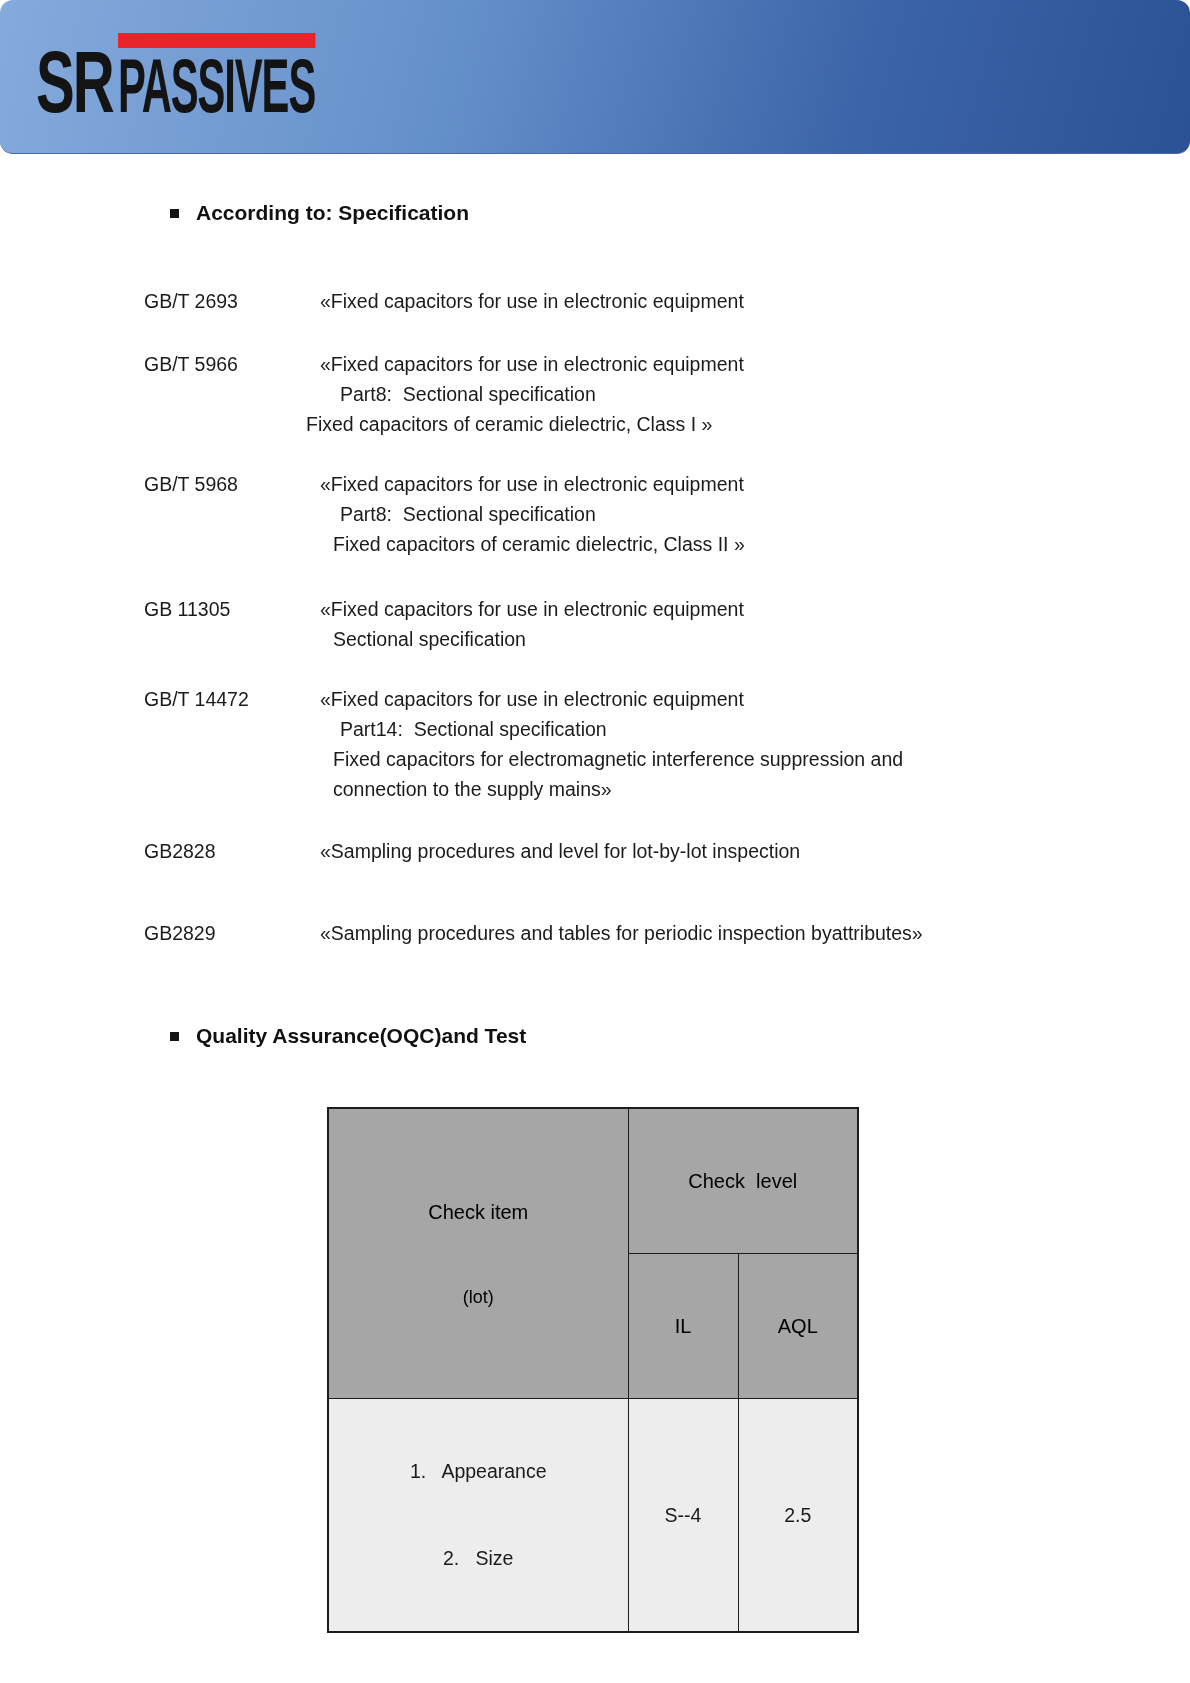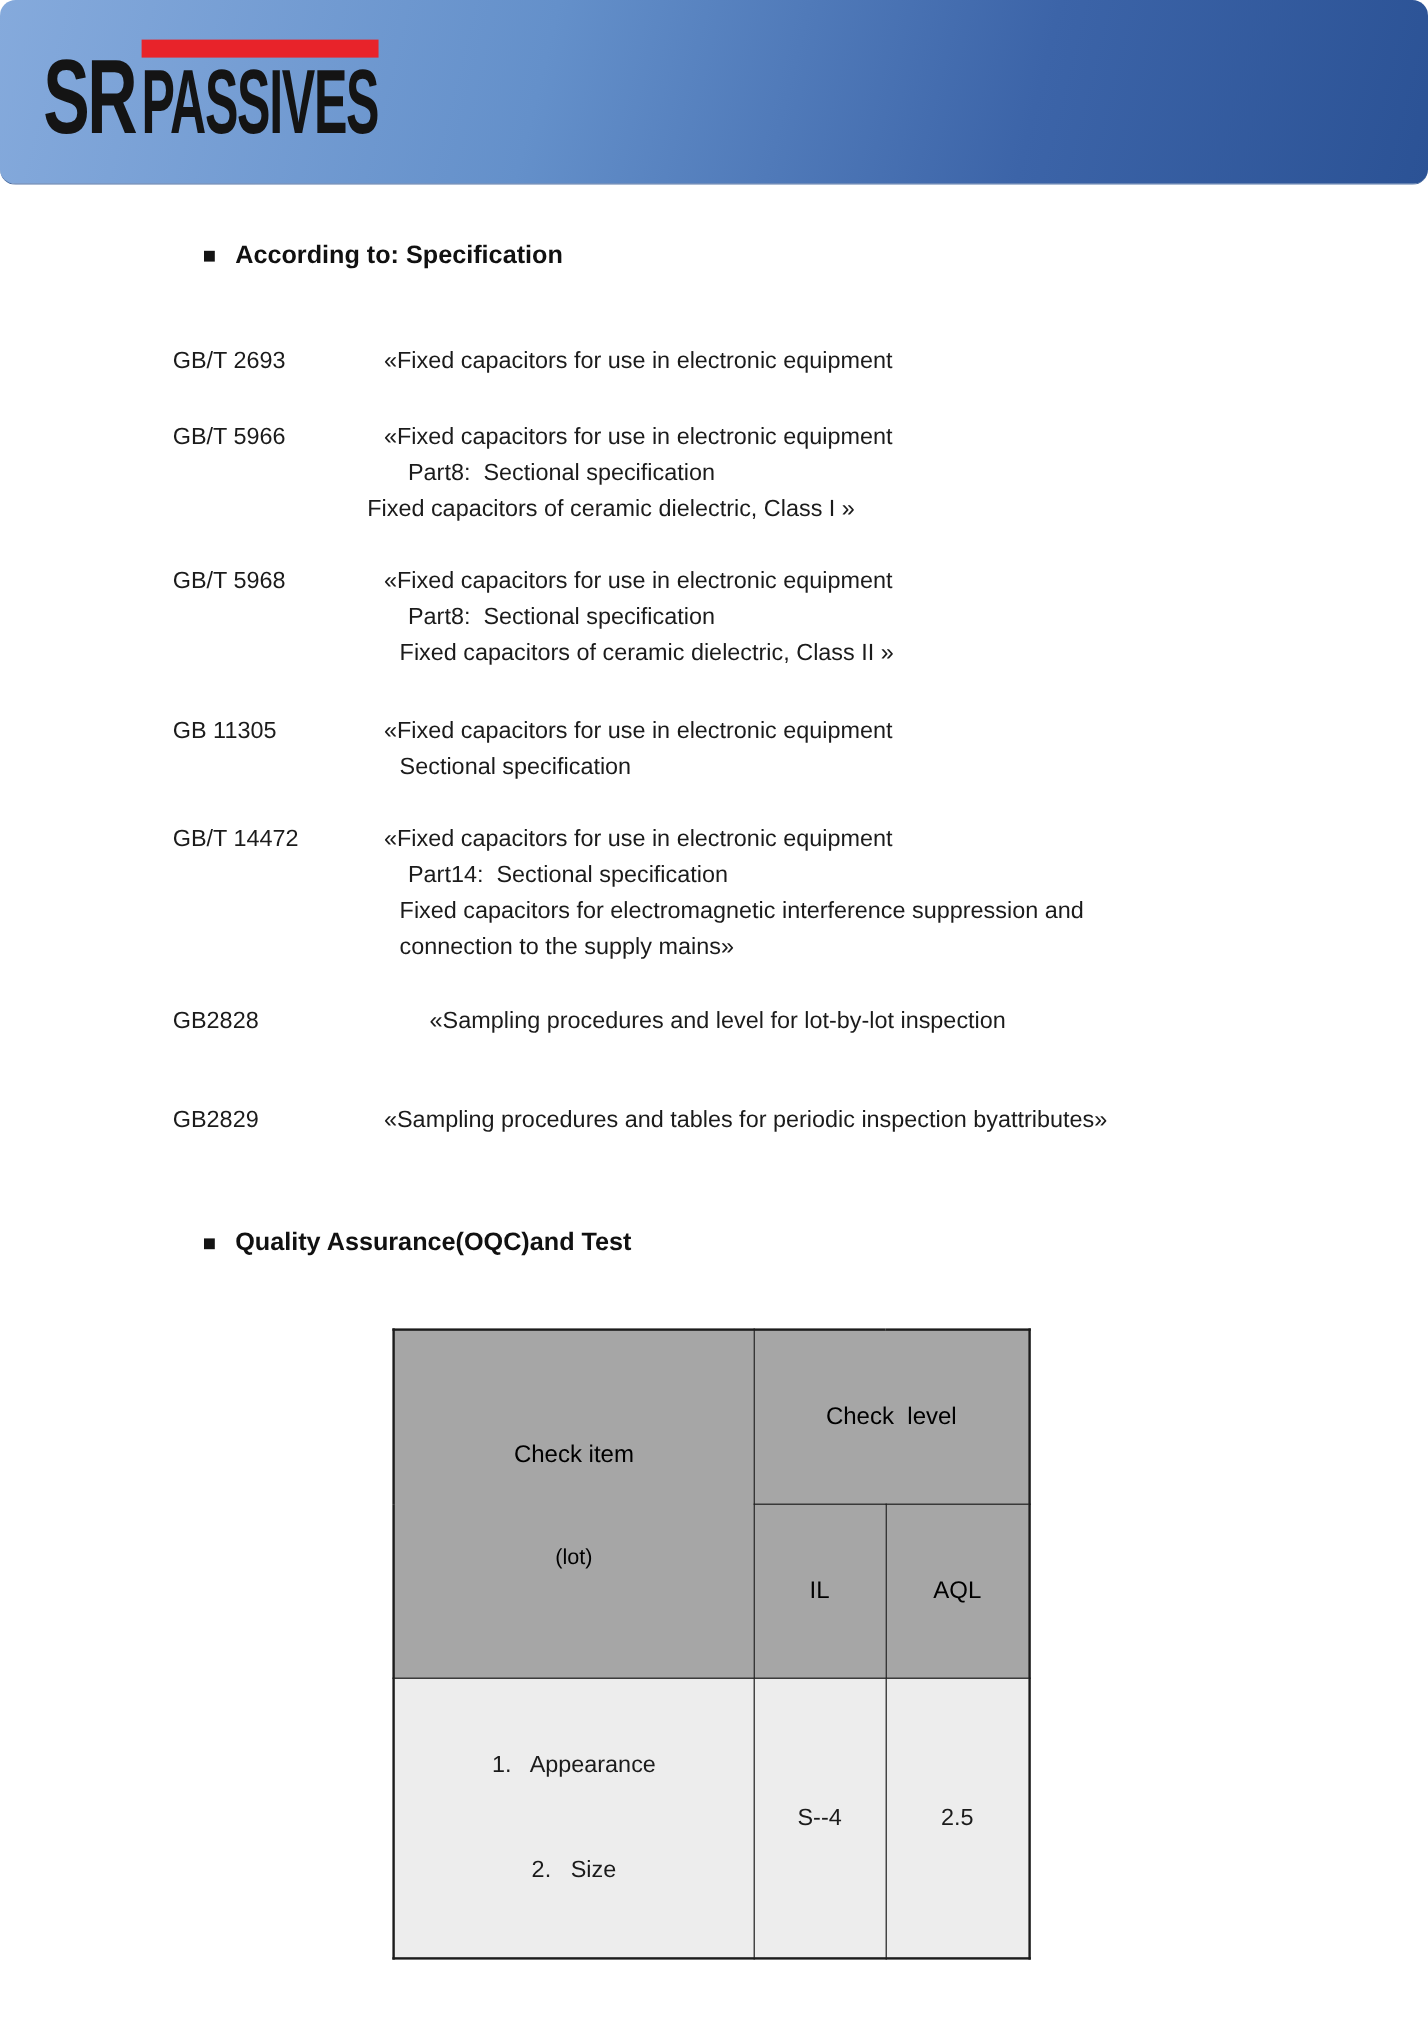--- a/index.html
+++ b/index.html
@@ -43,21 +43,21 @@
   .ln{white-space:pre-wrap;}
   .l0{margin-left:0;}
   .l1{margin-left:20px;}
   .l2{margin-left:13px;}
   .ln-neg{margin-left:-14px;}
   .mb1{margin-bottom:33px;}
   .mb2{margin-bottom:30px;}
   .mb3{margin-bottom:35px;}
   .mb4{margin-bottom:30px;}
   .mb5{margin-bottom:32px;}
-  .mb6{margin-bottom:52px;gap:38px;}
+  .mb6{margin-bottom:52px;}
   .mb7{margin-bottom:73px;}
   
   .oqc-wrap{margin:56px 0 0 327px;}
   table.oqc{border-collapse:collapse;border:2.5px solid #1c1c1c;table-layout:fixed;}
   table.oqc td{
     border:1.5px solid #1c1c1c;text-align:center;vertical-align:middle;
     padding:0;font-size:19.5px;line-height:29px;white-space:pre-wrap;
   }
   .c1{width:300px;} .c2{width:110px;} .c3{width:120px;}
   tr.hr1{height:35px;} tr.hr2{height:34px;}

